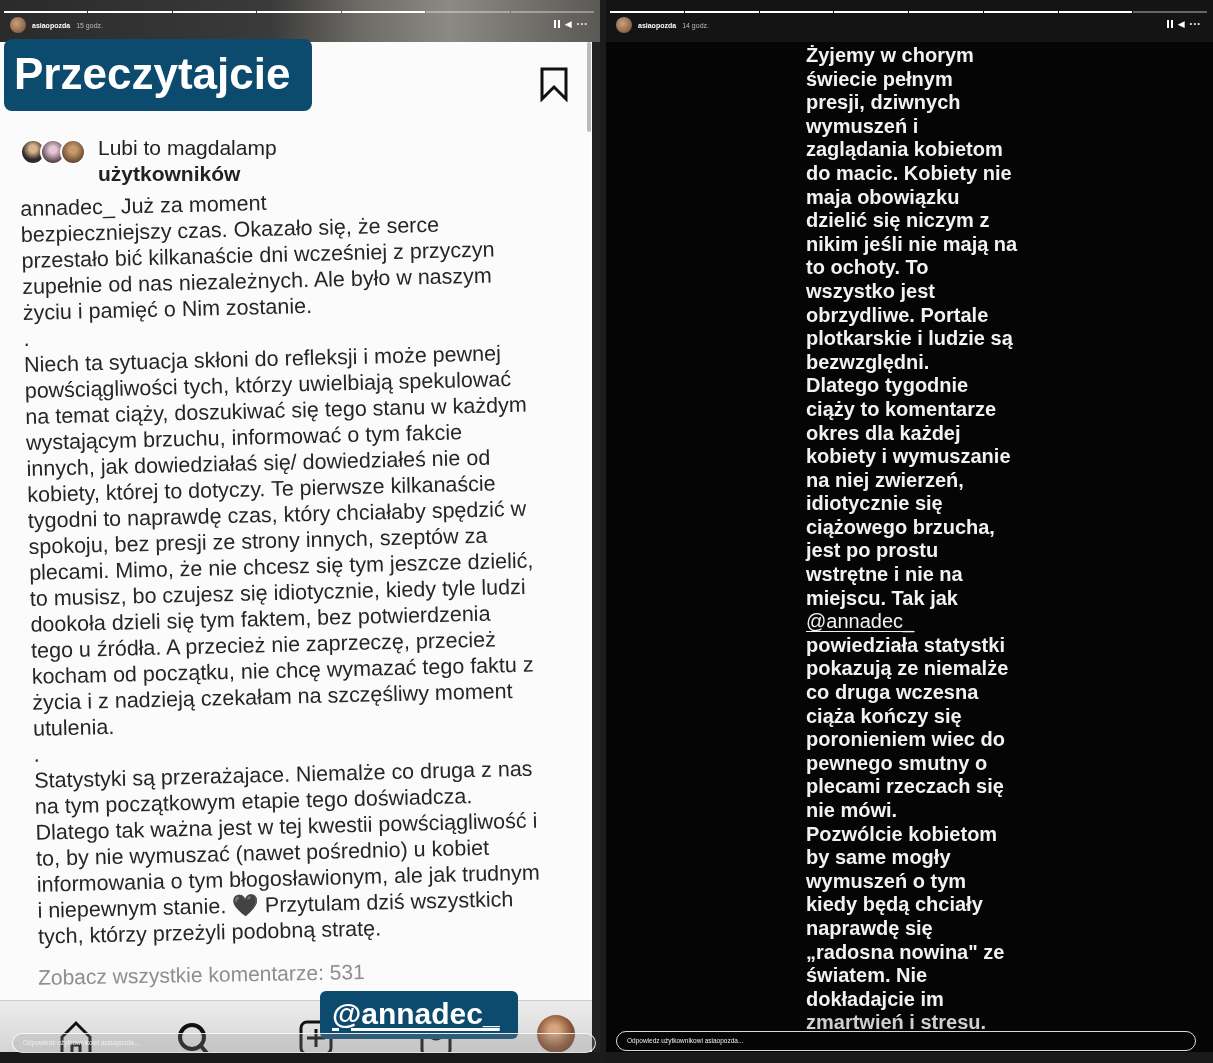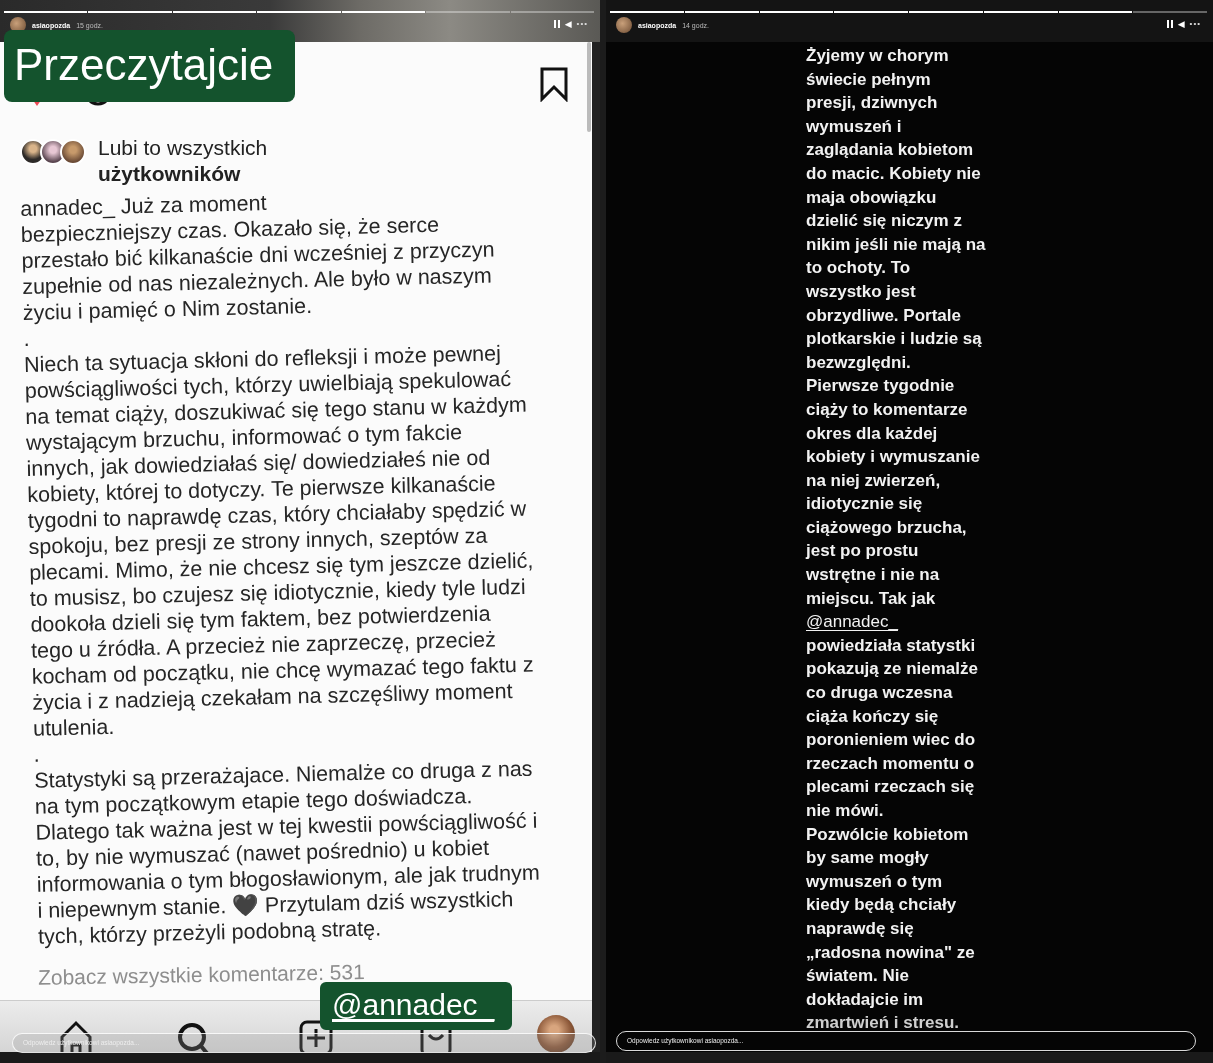--- a/index.html
+++ b/index.html
@@ -49,36 +49,36 @@
   .caption { position: absolute; left: 20px; top: 196px; width: 570px; font-size: 21.5px; line-height: 26px; color: #262626; transform: rotate(-1.4deg); transform-origin: 0 0; }
   .caption p { margin: 0; }
   .caption .dot { height: 26px; }
   .caption .user { color: #262626; }
   .view-comments { position: absolute; left: 38px; top: 963px; font-size: 21px; color: #8e8e8e; transform: rotate(-1deg); }
 
   .nav-bar { position: absolute; left: 0; top: 1000px; width: 592px; height: 63px; background: linear-gradient(180deg, #ececec, #d0d0d0); border-top: 1px solid #ccc; }
   .nav-icon { position: absolute; top: 18px; width: 36px; height: 40px; }
 
   
-  .sticker { position: absolute; background: #14532d; color: #fff; font-weight: normal; border-radius: 6px; z-index: 6; }
+  .sticker { position: absolute; background: #0c4a6e; color: #fff; font-weight: bold; border-radius: 6px; z-index: 6; margin-top: 9px; }
   .sticker-title { left: 4px; top: 30px; padding: 6px 22px 8px 10px; font-size: 44px; line-height: 58px; border-radius: 8px; }
   .sticker-note { left: 296px; top: 103px; z-index: 6; }
   .note-line { display: block; background: #000; color: #fff; font-size: 20px; font-weight: bold; line-height: 30px; padding: 0 9px; border-radius: 5px; width: fit-content; }
   .sticker-mention { left: 320px; top: 982px; padding: 2px 18px 4px 12px; font-size: 30px; line-height: 42px; border-radius: 6px; }
   .sticker-mention span { text-decoration: underline; text-underline-offset: 4px; }
 
   .reply-box { position: absolute; left: 12px; top: 1033px; height: 20px; border: 1.5px solid rgba(255,255,255,0.85); border-radius: 10px; z-index: 7; padding-left: 10px; font-size: 6.5px; color: #eee; line-height: 17px; }
   .story-left .reply-box { width: 584px; background: rgba(150,150,150,0.25); }
   .story-right .reply-box { left: 10px; width: 580px; top: 1031px; background: transparent; }
   .bottom-strip { position: absolute; left: 0; top: 1052px; width: 100%; height: 11px; background: #1a1a1a; z-index: 6; }
 
   .profile-thumb { position: absolute; left: 537px; top: 1015px; width: 38px; height: 38px; border-radius: 50%; background: radial-gradient(circle at 45% 40%, #d8a57e 15%, #8a5637 55%, #4a2e1e); z-index: 5; }
 
   
-  .right-text { position: absolute; left: 806px; top: 44px; width: 200px; color: #f2f2f2; font-weight: bold; font-size: 17px; line-height: 23.6px; }
+  .right-text { position: absolute; left: 806px; top: 44px; width: 200px; color: #f2f2f2; font-weight: bold; font-size: 20px; line-height: 23.6px; }
   .right-text span { display: block; white-space: nowrap; }
   .right-text .ment { text-decoration: underline; text-decoration-thickness: 1px; text-underline-offset: 3px; font-weight: normal; }
   .right-text .fade { color: #cfcfcf; }
 </style>
 </head>
 <body>
 
 <div class="story story-left">
   <div class="post"></div>
 
@@ -92,21 +92,21 @@
       <path d="M4 3 H28 V33 L16 21 L4 33 Z" fill="none" stroke="#111" stroke-width="3" stroke-linejoin="miter"></path>
     </svg>
 
   <div class="likes-row">
     <div class="like-avatars">
       <div class="like-av a1"></div>
       <div class="like-av a2"></div>
       <div class="like-av a3"></div>
     </div>
     <div class="likes-text">
-      <span>Lubi to wszystkich</span>
+      <span>Lubi to magdalamp</span>
       <b>użytkowników</b>
     </div>
   </div>
 
   <div class="caption" id="caption">
       <p><span class="user">annadec_</span><span style="margin-left: 6px;">Już za moment</span></p>
       <p>bezpieczniejszy czas. Okazało się, że serce</p>
       <p>przestało bić kilkanaście dni wcześniej z przyczyn</p>
       <p>zupełnie od nas niezależnych. Ale było w naszym</p>
       <p>życiu i pamięć o Nim zostanie.</p>
@@ -226,37 +226,37 @@
     <span>zaglądania kobietom</span>
     <span>do macic. Kobiety nie</span>
     <span>maja obowiązku</span>
     <span>dzielić się niczym z</span>
     <span>nikim jeśli nie mają na</span>
     <span>to ochoty. To</span>
     <span>wszystko jest</span>
     <span>obrzydliwe. Portale</span>
     <span>plotkarskie i ludzie są</span>
     <span>bezwzględni.</span>
-    <span>Pierwsze tygodnie</span>
+    <span>Dlatego tygodnie</span>
     <span>ciąży to komentarze</span>
     <span>okres dla każdej</span>
     <span>kobiety i wymuszanie</span>
     <span>na niej zwierzeń,</span>
     <span>idiotycznie się</span>
     <span>ciążowego brzucha,</span>
     <span>jest po prostu</span>
     <span>wstrętne i nie na</span>
     <span>miejscu. Tak jak</span>
     <span class="ment">@annadec_</span>
     <span>powiedziała statystki</span>
     <span>pokazują ze niemalże</span>
     <span>co druga wczesna</span>
     <span>ciąża kończy się</span>
     <span>poronieniem wiec do</span>
-    <span>rzeczach momentu o</span>
+    <span>pewnego smutny o</span>
     <span>plecami rzeczach się</span>
     <span>nie mówi.</span>
     <span>Pozwólcie kobietom</span>
     <span>by same mogły</span>
     <span>wymuszeń o tym</span>
     <span>kiedy będą chciały</span>
     <span>naprawdę się</span>
     <span>„radosna nowina" ze</span>
     <span>światem. Nie</span>
     <span>dokładajcie im</span>

